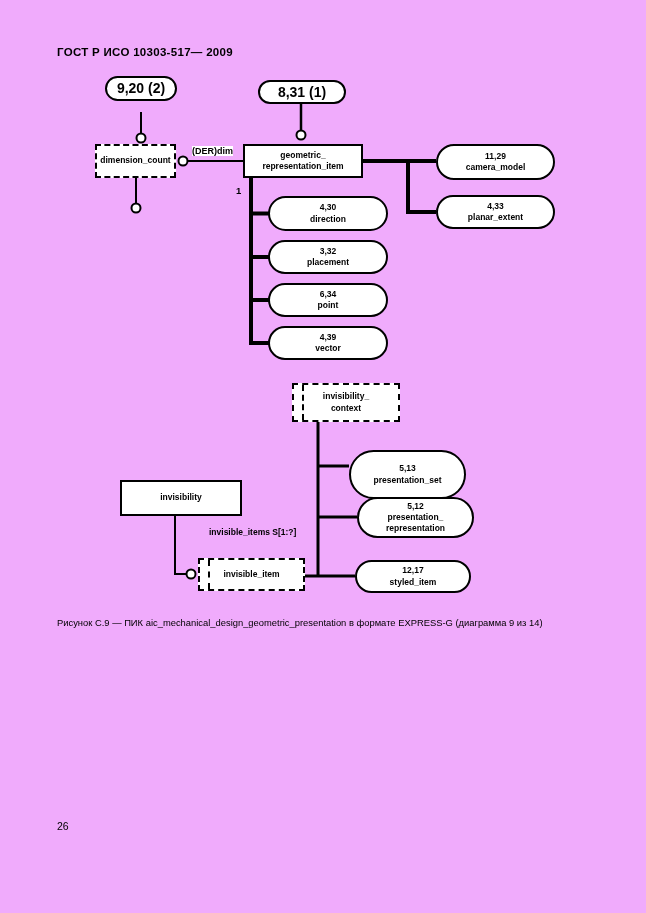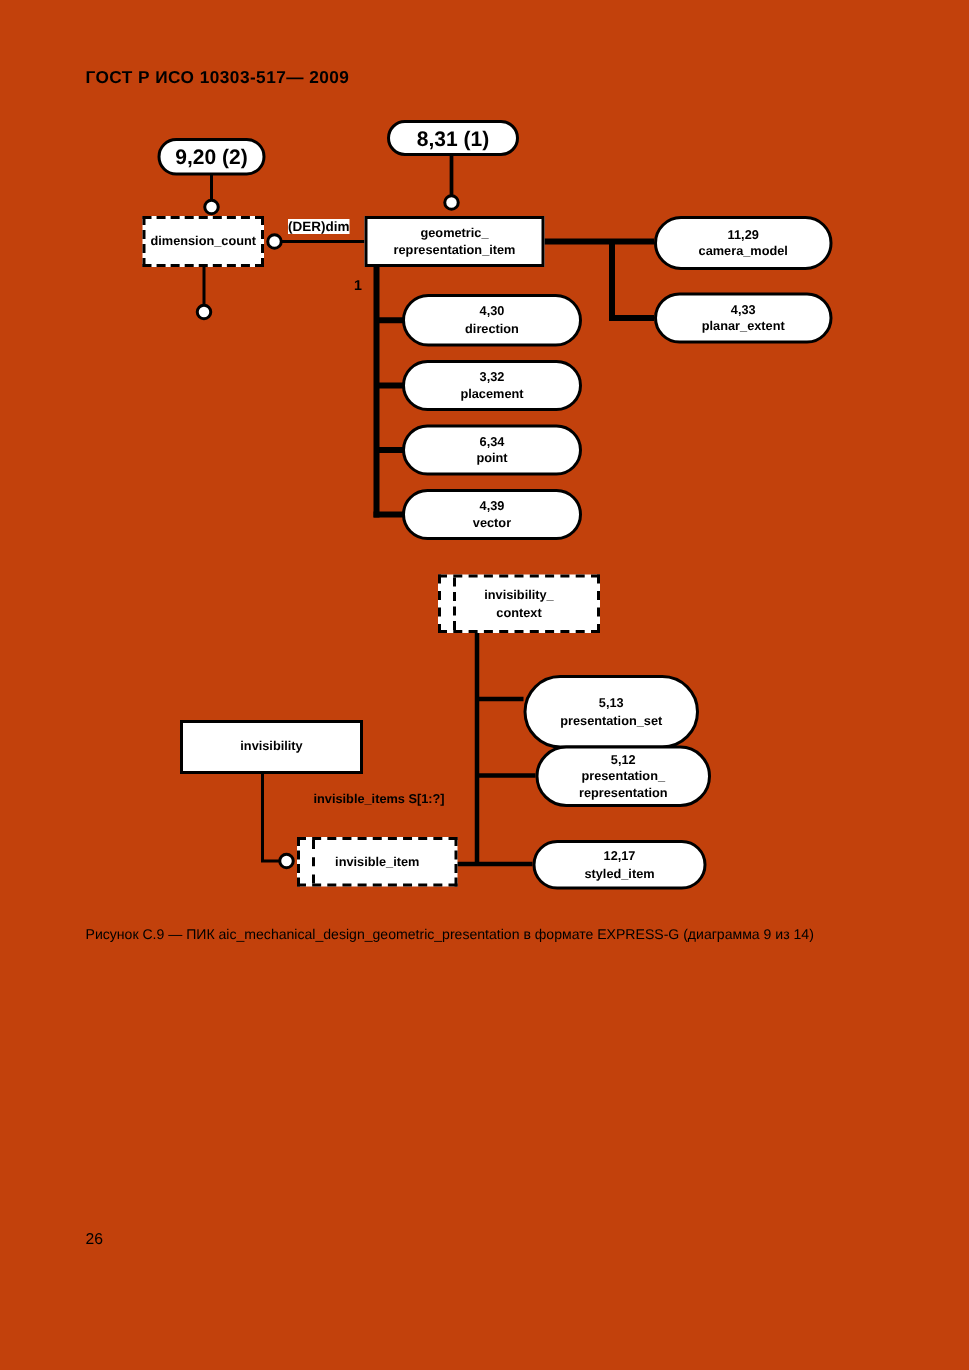--- a/index.html
+++ b/index.html
@@ -1,19 +1,19 @@
 <!DOCTYPE html>
 <html><head>
 <meta charset="utf-8">
 <style>
   html,body{margin:0;padding:0;background:#e8e8e8;}
   .page{
     position:relative;
     width:646px;height:913px;
-    background:#c2410c;
+    background:#f0abfc;
     font-family:"Liberation Sans", sans-serif;
     color:#000;
     overflow:hidden;
     margin:0 auto;
   }
   .hdr{
     position:absolute;left:57px;top:46px;
     font-size:11.5px;font-weight:bold;letter-spacing:.3px;
     white-space:nowrap;
   }
@@ -90,21 +90,21 @@
 
     <line x1="318" y1="421" x2="318" y2="577" stroke-width="3"></line>
     <line x1="318" y1="466" x2="349" y2="466" stroke-width="3"></line>
     <line x1="318" y1="517" x2="357" y2="517" stroke-width="3"></line>
     <line x1="304" y1="576" x2="355" y2="576" stroke-width="3"></line>
 
     <polyline points="175,516 175,574 186,574" stroke-width="2"></polyline>
     <circle cx="191" cy="574" r="4.5" fill="#fff" stroke-width="2"></circle>
   </svg>
 
-  <div class="node oval pageref" style="left:105px;top:92px;width:72px;height:25px;">9,20 (2)</div>
+  <div class="node oval pageref" style="left:105px;top:76px;width:72px;height:25px;">9,20 (2)</div>
 
   <div class="node oval pageref" style="left:258px;top:80px;width:88px;height:24px;">8,31 (1)</div>
 
   <div class="node dbox" style="left:95px;top:144px;width:81px;height:34px;">dimension_count</div>
 
   <div class="node ebox" style="left:243px;top:144px;width:120px;height:34px;">geometric_
 representation_item</div>
 
   <div class="node oval" style="left:436px;top:144px;width:119px;height:36px;">11,29
 camera_model</div>

